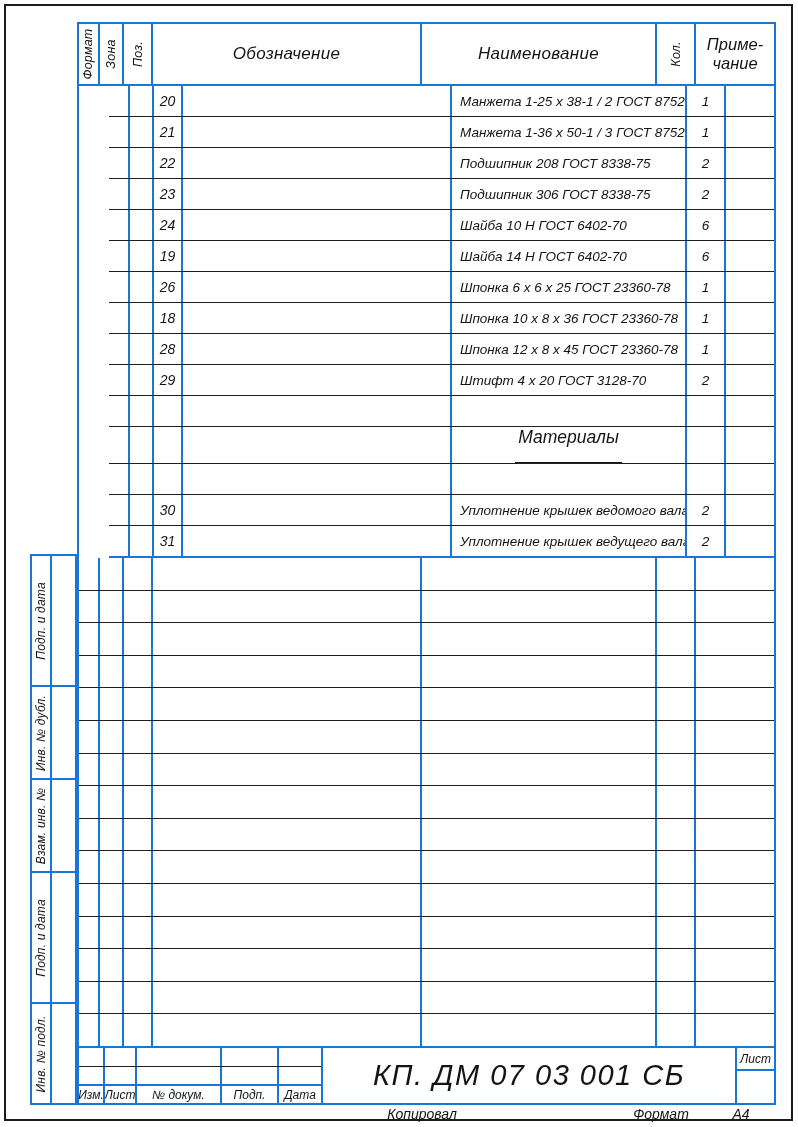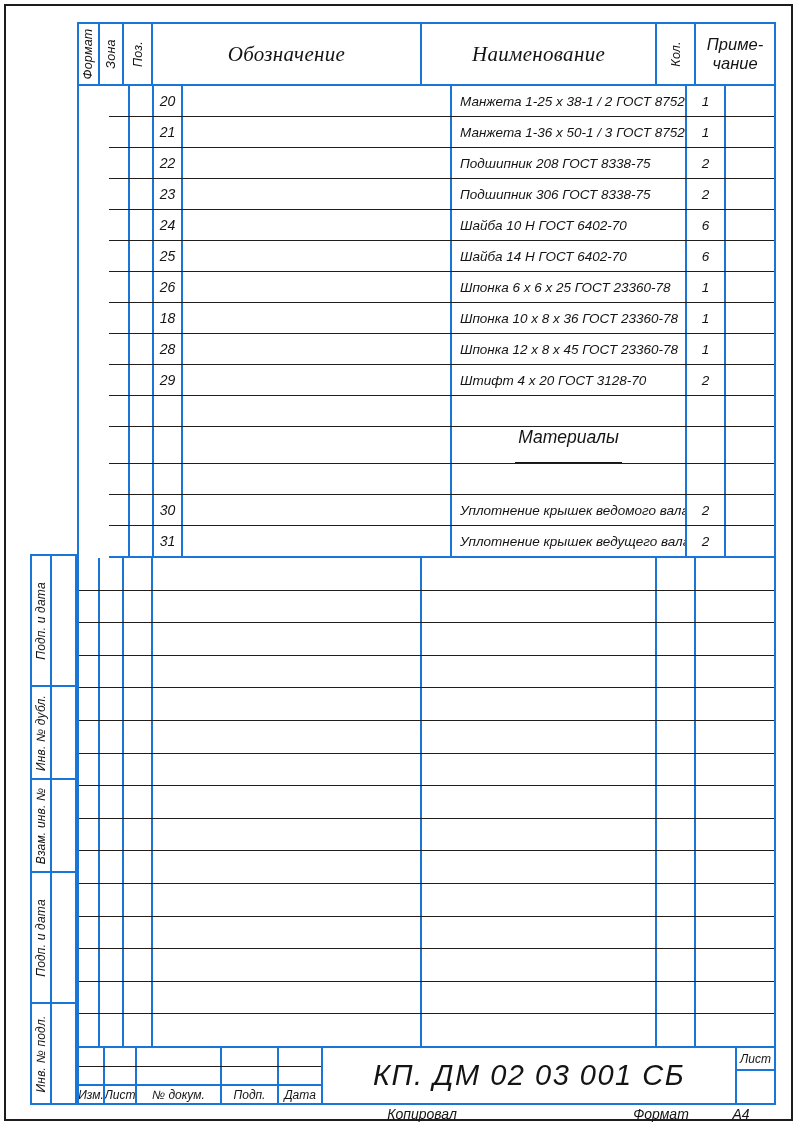--- a/index.html
+++ b/index.html
@@ -26,21 +26,21 @@
   }
   .grid7{display:grid;grid-template-columns:21px 24px 29px 269px 235px 39px 1fr;}
   .thead{height:62px;border-bottom:2px solid var(--blue);}
   .hcell{
     border-right:2px solid var(--blue);
     display:flex;align-items:center;justify-content:center;
     text-align:center;overflow:visible;
   }
   .hcell:last-child{border-right:none;}
   .vtext{transform:rotate(-90deg);white-space:nowrap;font-size:12.5px;letter-spacing:.2px;}
-  .h-big{font-size:21px;letter-spacing:.3px;font-family:Liberation Serif, serif;}
+  .h-big{font-size:17px;letter-spacing:.3px;}
   .h-note{flex-direction:column;font-size:16.5px;line-height:1.18;}
 
   .tbody{height:472px;border-bottom:2px solid var(--blue);display:flex;flex-direction:column;margin-left:30px;}
   .tfiller{flex:1;display:flex;flex-direction:column;}
   .row{flex:1;border-bottom:1px solid #1f1f1f;}
   .tbody .row:last-child,.tfiller .row:last-child{border-bottom:none;}
   .cell{
     border-right:2px solid var(--blue);
     display:flex;align-items:center;overflow:hidden;height:100%;
   }
@@ -163,21 +163,21 @@
           <div class="cell zone"></div>
           <div class="cell pos">24</div>
           <div class="cell designation"></div>
           <div class="cell name">Шайба 10 Н ГОСТ 6402-70</div>
           <div class="cell qty">6</div>
           <div class="cell note"></div>
         </div>
         <div class="row grid7">
           <div class="cell format"></div>
           <div class="cell zone"></div>
-          <div class="cell pos">25</div>
+          <div class="cell pos">19</div>
           <div class="cell designation"></div>
           <div class="cell name">Шайба 14 Н ГОСТ 6402-70</div>
           <div class="cell qty">6</div>
           <div class="cell note"></div>
         </div>
         <div class="row grid7">
           <div class="cell format"></div>
           <div class="cell zone"></div>
           <div class="cell pos">26</div>
           <div class="cell designation"></div>
@@ -416,21 +416,21 @@
           <div class="tb-cell"></div>
         </div>
         <div class="tb-row tb-row3">
           <div class="tb-cell">Изм.</div>
           <div class="tb-cell">Лист</div>
           <div class="tb-cell">№ докум.</div>
           <div class="tb-cell">Подп.</div>
           <div class="tb-cell">Дата</div>
         </div>
       </div>
-      <div class="tb-center">КП. ДМ 02 03 001 СБ</div>
+      <div class="tb-center">КП. ДМ 07 03 001 СБ</div>
       <div class="tb-right">
         <div class="tb-sheet-label">Лист</div>
         <div class="tb-sheet-value"></div>
       </div>
     </div>
   </div>
 
   <div class="side-box sb1">
     <div class="side-label">
       <span class="vtext">Подп. и дата</span>

